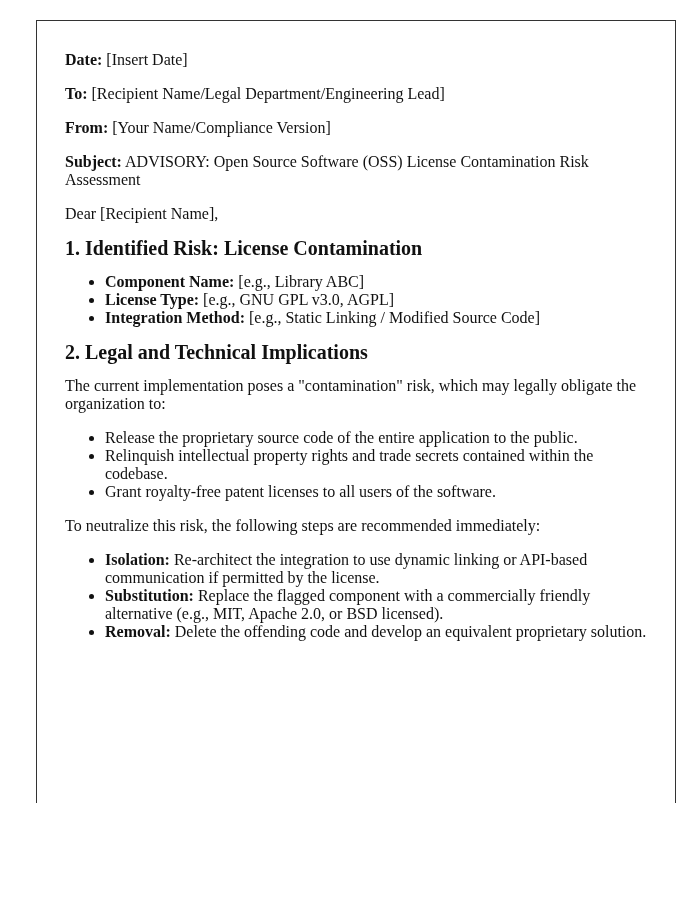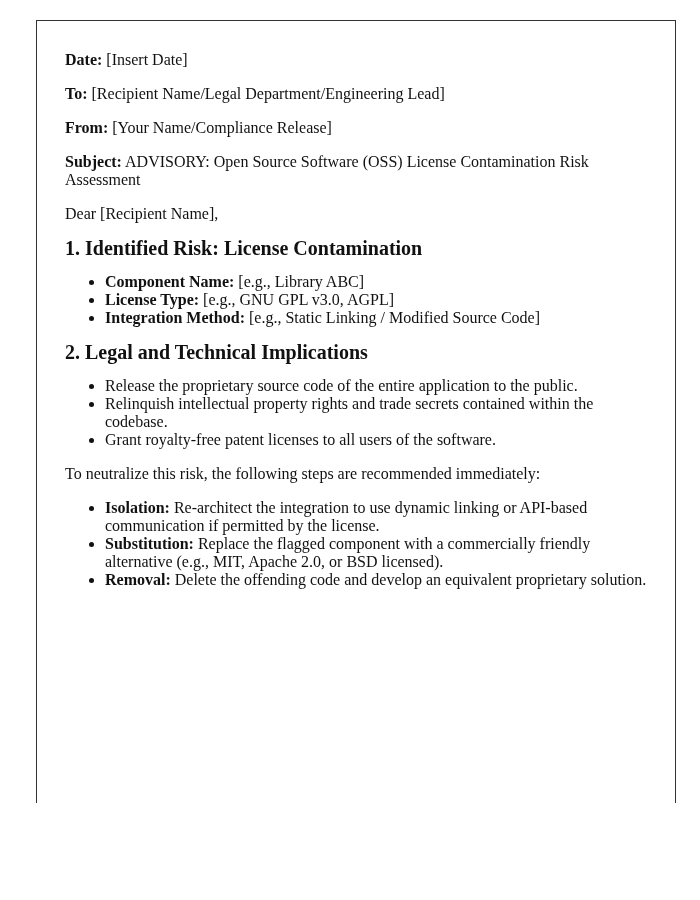--- a/index.html
+++ b/index.html
@@ -62,35 +62,36 @@
 </head>
 <body>
 
 <div class="viewport">
   <div class="letter">
 
     <p><b>Date:</b> <span>[Insert Date]</span></p>
 
     <p><b>To:</b> <span>[Recipient Name/Legal Department/Engineering Lead]</span></p>
 
-    <p><b>From:</b> <span>[Your Name/Compliance Release]</span></p>
+    <p><b>From:</b> <span>[Your Name/Compliance Version]</span></p>
 
     <p><b>Subject:</b> <span>ADVISORY: Open Source Software (OSS) License Contamination Risk Assessment</span></p>
 
     <p>Dear [Recipient Name],</p>
 
 
     <h3>1. Identified Risk: License Contamination</h3>
     <ul>
       <li><b>Component Name:</b><span> [e.g., Library ABC]</span></li>
       <li><b>License Type:</b><span> [e.g., GNU GPL v3.0, AGPL]</span></li>
       <li><b>Integration Method:</b><span> [e.g., Static Linking / Modified Source Code]</span></li>
     </ul>
 
     <h3>2. Legal and Technical Implications</h3>
+    <p>The current implementation poses a "contamination" risk, which may legally obligate the organization to:</p>
     <ul>
       <li>Release the proprietary source code of the entire application to the public.</li>
       <li>Relinquish intellectual property rights and trade secrets contained within the codebase.</li>
       <li>Grant royalty-free patent licenses to all users of the software.</li>
     </ul>
 
     <p>To neutralize this risk, the following steps are recommended immediately:</p>
     <ul>
       <li><b>Isolation:</b><span> Re-architect the integration to use dynamic linking or API-based communication if permitted by the license.</span></li>
       <li><b>Substitution:</b><span> Replace the flagged component with a commercially friendly alternative (e.g., MIT, Apache 2.0, or BSD licensed).</span></li>

